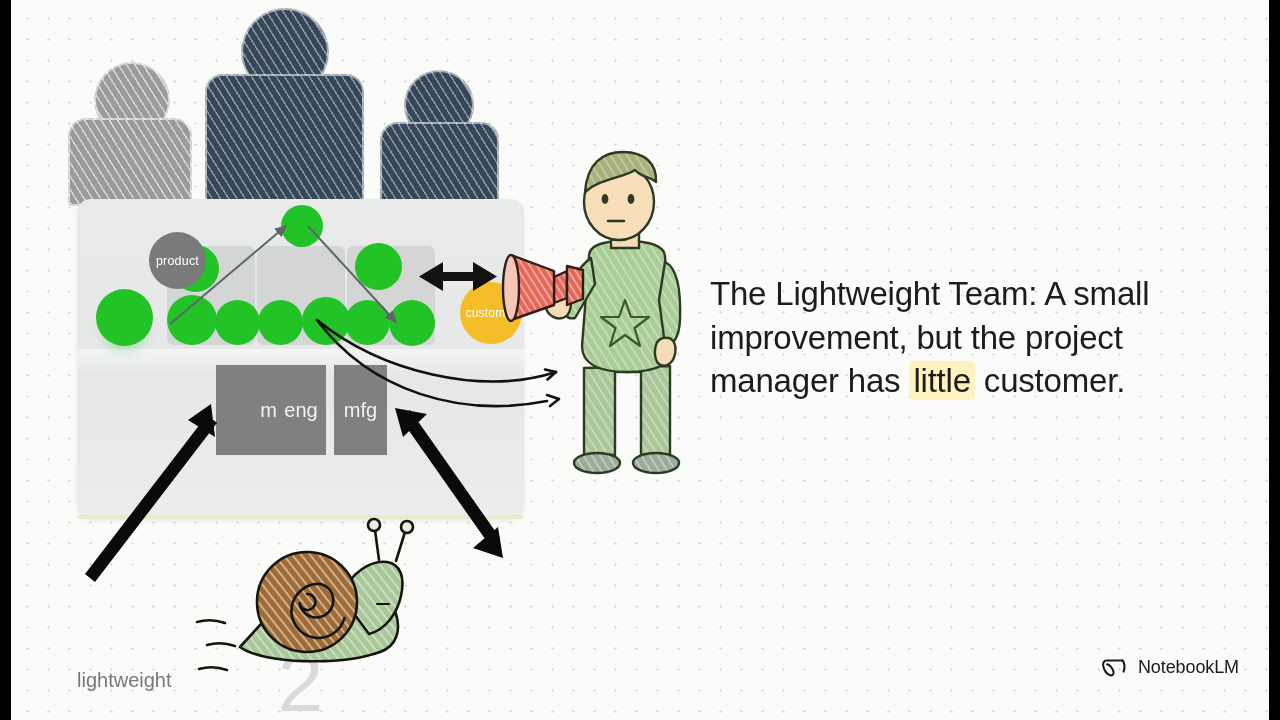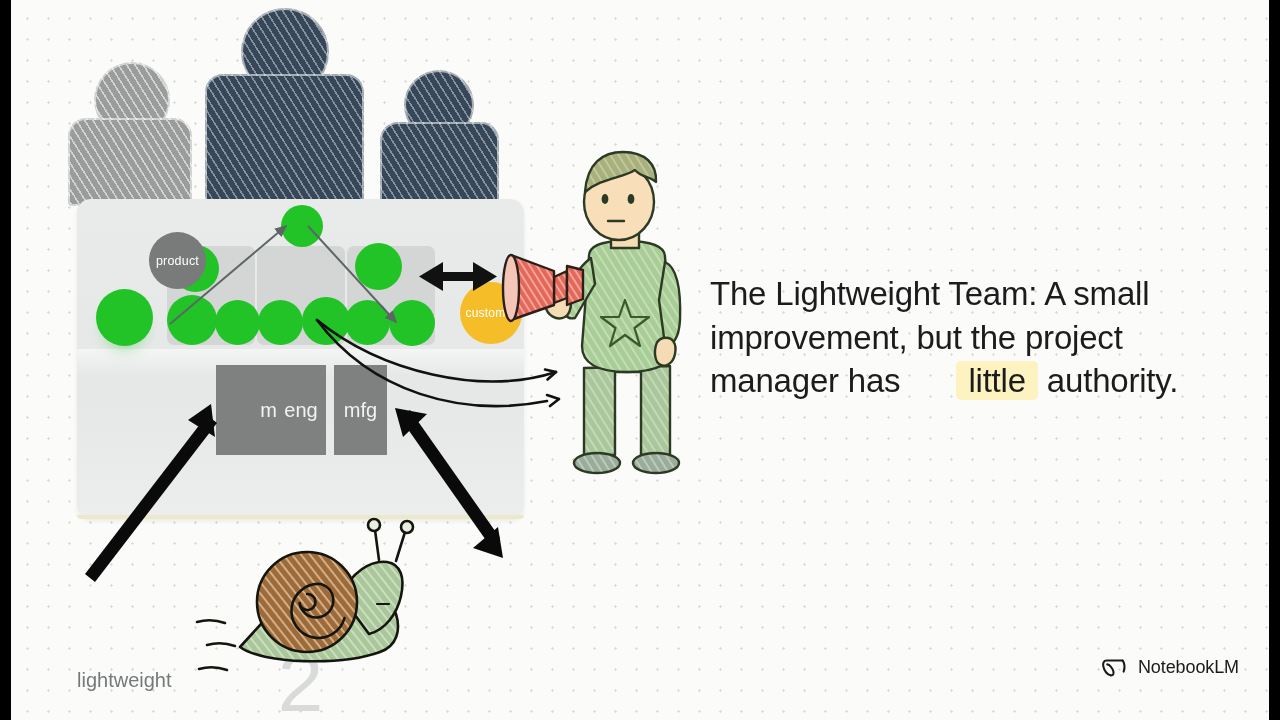--- a/index.html
+++ b/index.html
@@ -68,21 +68,21 @@
 
   
   .refl-strip{position:absolute;left:0;right:0;top:150px;height:26px;
               background:linear-gradient(180deg,rgba(255,255,255,.55),rgba(255,255,255,0));}
 
   
   #textblock{
     position:absolute;left:699px;top:272px;width:512px;
     font-size:33px;line-height:1.32;color:#1c1c1c;letter-spacing:-.2px;
   }
-  .hl{background:#fdf3c0;border-radius:5px;padding:1px 12px;margin-left:47px;}
+  .hl{background:#fdf3c0;border-radius:5px;padding:1px 4px;}
 
   
   #brand{position:absolute;right:30px;bottom:42px;display:flex;align-items:center;gap:12px;
          color:#1b1b1b;font-size:18px;letter-spacing:-.1px;}
 
   svg{display:block;overflow:visible;}
   #vec{position:absolute;left:0;top:0;width:1258px;height:720px;pointer-events:none;}
 </style>
 </head>
 <body>
@@ -280,21 +280,21 @@
         <circle cx="296" cy="602" r="50" fill="url(#hx-shell)"></circle>
         <path d="M296,602 m0,-8 a8,8 0 1,1 -7.5,9 a17,17 0 1,0 21,-19 a27,27 0 1,0 24,34" fill="none" stroke="#14150f" stroke-width="2.6"></path>
 
         <path d="M186,622 q14,-4 28,1" fill="none"></path>
         <path d="M196,645 q14,-4 28,1" fill="none"></path>
         <path d="M188,669 q14,-4 28,1" fill="none"></path>
       </g>
     </svg>
 
     <div id="textblock">
-      <span>The Lightweight Team: A small improvement, but the project manager has </span><span class="hl">little</span><span> authority.</span>
+      <span>The Lightweight Team: A small improvement, but the project manager has </span><span class="hl">little</span><span> customer.</span>
     </div>
 
     <div id="brand">
       <svg width="24" height="20" viewBox="0 0 24 20">
         <path d="M20.5,2.5 C12,2.5 4.5,2.5 4.5,2.5 C1.8,2.5 0.6,5.2 1.3,8.4 C2.1,12.4 5.2,17 8.8,17.4
                  C11,17.6 12,16 11.4,13.6 C10.6,10.4 7.8,6.6 5.2,6.4" fill="none" stroke="#1b1b1b" stroke-width="2.1" stroke-linecap="round" stroke-linejoin="round"></path>
         <path d="M20.5,2.5 C22.6,4.6 23.2,9.6 21.6,13.6" fill="none" stroke="#1b1b1b" stroke-width="2.1" stroke-linecap="round"></path>
       </svg>
       <span>NotebookLM</span>
     </div>

